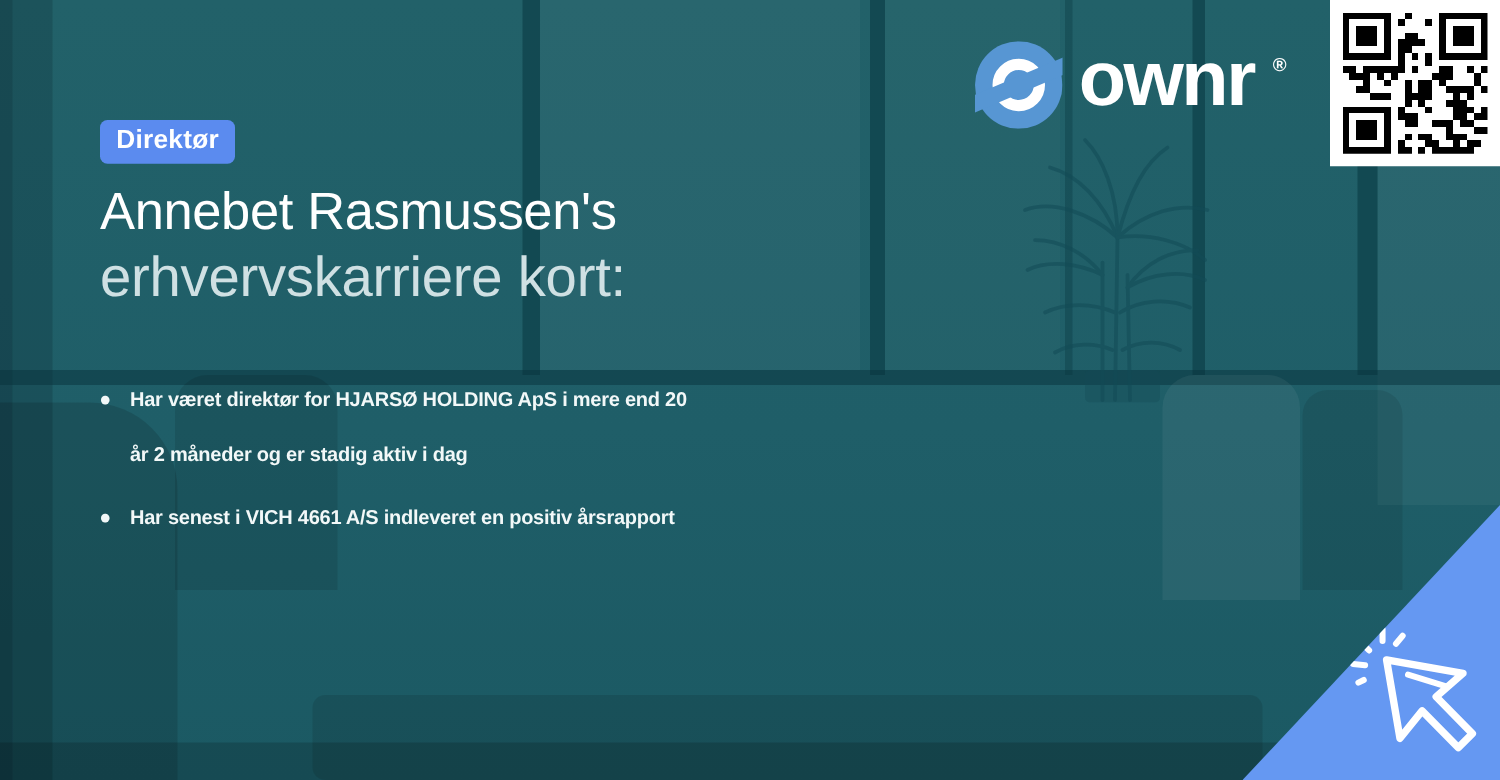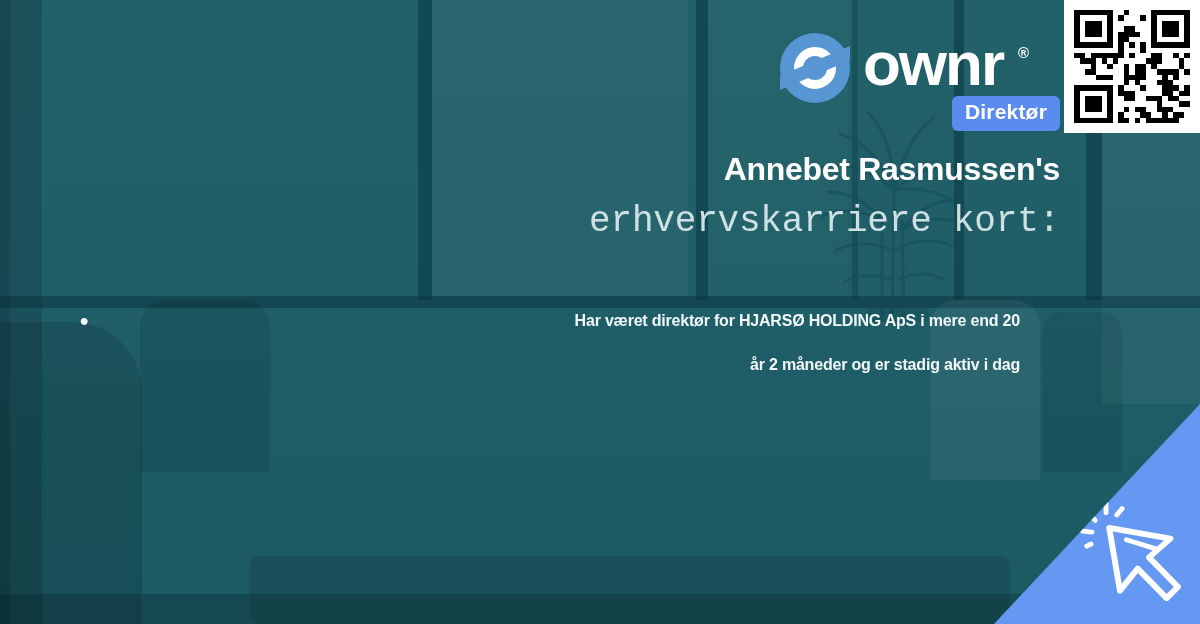--- a/index.html
+++ b/index.html
@@ -2,21 +2,20 @@
 <html><head>
 <meta charset="utf-8">
 <style>
   html,body{margin:0;padding:0;background:#0c3540;}
   .card{
     position:relative;
     width:1200px;height:624px;
     overflow:hidden;
     font-family:"Liberation Sans", sans-serif;
     background:linear-gradient(180deg,#226169 0%,#1f5e68 55%,#1b5963 100%);
-    text-align:right;
   }
   
   .bg-layer{position:absolute;inset:0;}
   .stripe{position:absolute;top:0;bottom:0;}
   .s-edge1{left:0;width:10px;background:rgba(0,10,20,.28);}
   .s-edge2{left:10px;width:32px;background:rgba(0,10,20,.16);}
   .mullion{position:absolute;top:0;background:rgba(8,54,64,.55);}
   .m1{left:418px;width:14px;height:300px;}
   .m2{left:696px;width:12px;height:300px;}
   .m3{left:852px;width:6px;height:300px;background:rgba(8,54,64,.35);}
@@ -45,22 +44,22 @@
   
   .qr{position:absolute;right:0;top:0;width:136px;height:133px;background:#ffffff;box-sizing:border-box;padding:10px;}
   .qr svg{width:100%;height:100%;display:block;}
   
   .content{position:absolute;left:80px;top:96px;width:980px;}
   .badge{
     display:inline-block;background:#5b8bef;color:#ffffff;
     font-size:21px;font-weight:bold;letter-spacing:.2px;
     padding:4px 13px 7px 13px;border-radius:6px;
   }
-  .title{margin:14px 0 0 0;color:#ffffff;font-size:32px;font-weight:bold;letter-spacing:-.3px;line-height:48px;}
-  .subtitle{margin:8px 0 0 0;color:#cfe0e3;font-size:36px;font-weight:normal;letter-spacing:-.2px;line-height:42px;font-family:Liberation Mono, monospace;}
+  .title{margin:14px 0 0 0;color:#ffffff;font-size:42px;font-weight:normal;letter-spacing:-.3px;line-height:48px;}
+  .subtitle{margin:8px 0 0 0;color:#cfe0e3;font-size:45px;font-weight:normal;letter-spacing:-.2px;line-height:42px;}
   .bullets{list-style:none;margin:56px 0 0 0;padding:0;width:940px;}
   .bullets li{
     position:relative;padding-left:24px;margin:0 0 6px 0;
     color:#f2f8f8;font-size:16px;font-weight:bold;line-height:44px;letter-spacing:-.2px;
   }
   .bullets li::before{
     content:"\2022";position:absolute;left:0;top:0;
     color:#f2f8f8;font-size:24px;line-height:44px;
   }
   
@@ -347,20 +346,23 @@
 
   <div class="content">
     <span class="badge">Direktør</span>
     <h1 class="title">Annebet Rasmussen's</h1>
     <h2 class="subtitle">erhvervskarriere kort:</h2>
     <ul class="bullets">
       <li>
         <div>Har været direktør for HJARSØ HOLDING ApS i mere end 20</div>
         <div>år 2 måneder og er stadig aktiv i dag</div>
       </li>
+      <li>
+        <div>Har senest i VICH 4661 A/S indleveret en positiv årsrapport</div>
+      </li>
     </ul>
   </div>
 
   <div class="corner">
     <svg class="cursor-wrap" viewBox="0 0 110 112">
       <g stroke="#ffffff" stroke-linecap="round" stroke-linejoin="round" fill="none">
 
         <g stroke-width="4.5">
           <path d="M6 30 L15 31"></path>
           <path d="M11 13 L18 20"></path>

